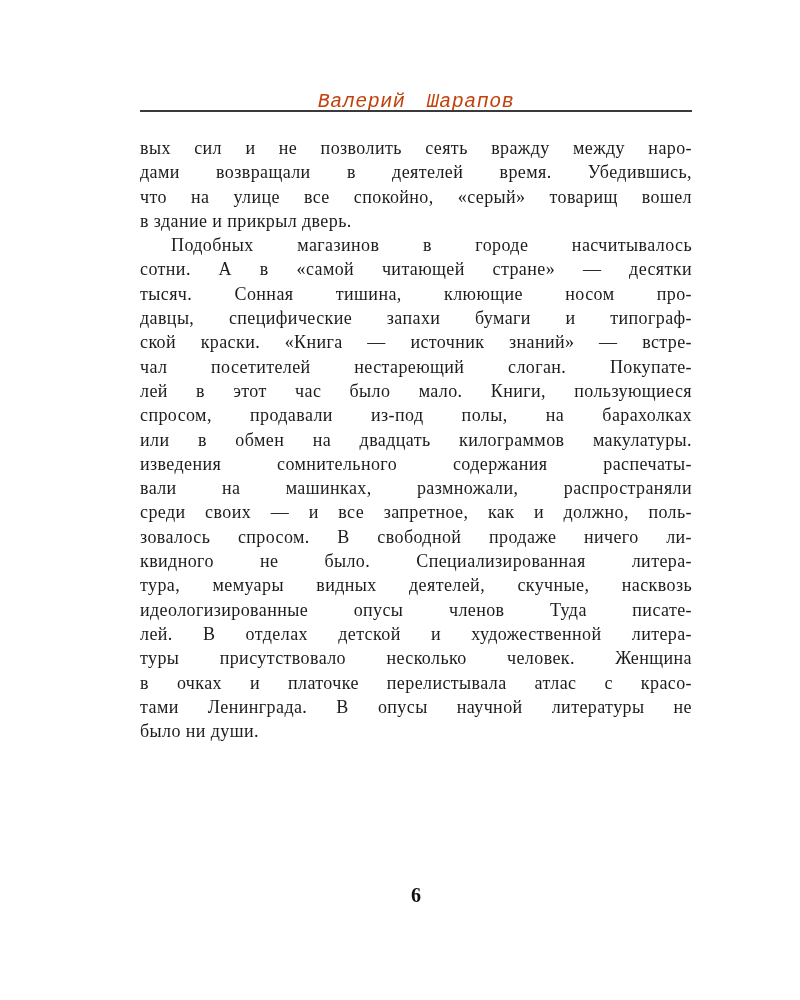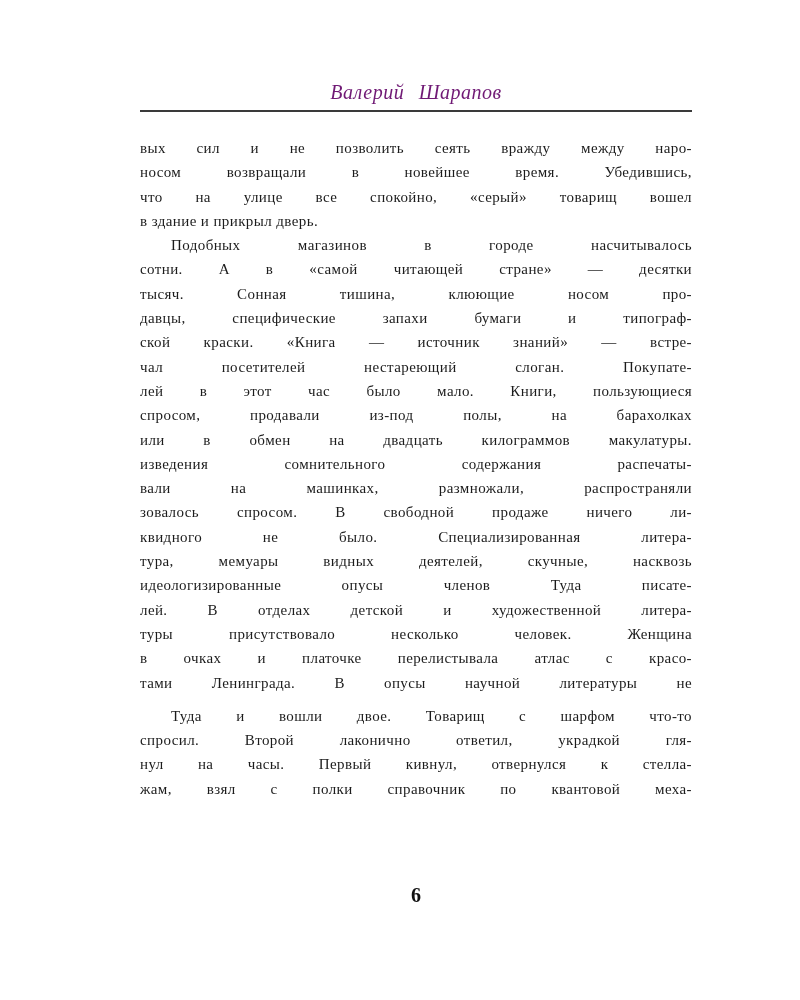--- a/index.html
+++ b/index.html
@@ -11,44 +11,45 @@
     position: relative;
     width: 800px;
     height: 1000px;
     background: #ffffff;
     overflow: hidden;
     font-family: "Liberation Serif", "DejaVu Serif", serif;
     color: #1c1c1c;
   }
   .running-head {
     position: absolute;
-    top: 81px;
+    top: 90px;
     left: 140px;
     width: 552px;
     text-align: center;
     font-style: italic;
     font-size: 20px;
     letter-spacing: 0.5px;
     word-spacing: 9px;
-    color: #701a75;
+    color: #c2410c;
+    font-family: Liberation Mono, monospace;
   }
   .head-rule {
     position: absolute;
     top: 110px;
     left: 140px;
     width: 552px;
     height: 0;
     border-top: 2px solid #3a3a3a;
   }
   .text-block {
     position: absolute;
     top: 136px;
     left: 140px;
     width: 552px;
-    font-size: 15px;
+    font-size: 18px;
     line-height: 24.3px;
     letter-spacing: 0.4px;
   }
   .para {
     margin: 0;
     padding: 0;
   }
   .para.gap-before {
     margin-top: 9px;
   }
@@ -79,48 +80,44 @@
 
 <div class="page">
 
   <div class="running-head">Валерий  Шарапов</div>
 
   <div class="head-rule"></div>
 
   <div class="text-block" id="text-block">
       <div class="para">
         <div class="line">вых сил и не позволить сеять вражду между наро-</div>
-        <div class="line">носом возвращали в новейшее время. Убедившись,</div>
+        <div class="line">дами возвращали в деятелей время. Убедившись,</div>
         <div class="line">что на улице все спокойно, «серый» товарищ вошел</div>
         <div class="line no-just">в здание и прикрыл дверь.</div>
       </div>
       <div class="para">
         <div class="line first-indent">Подобных магазинов в городе насчитывалось</div>
         <div class="line">сотни. А в «самой читающей стране» — десятки</div>
         <div class="line">тысяч. Сонная тишина, клюющие носом про-</div>
         <div class="line">давцы, специфические запахи бумаги и типограф-</div>
         <div class="line">ской краски. «Книга — источник знаний» — встре-</div>
         <div class="line">чал посетителей нестареющий слоган. Покупате-</div>
         <div class="line">лей в этот час было мало. Книги, пользующиеся</div>
         <div class="line">спросом, продавали из-под полы, на барахолках</div>
         <div class="line">или в обмен на двадцать килограммов макулатуры.</div>
         <div class="line">изведения сомнительного содержания распечаты-</div>
         <div class="line">вали на машинках, размножали, распространяли</div>
+        <div class="line">среди своих — и все запретное, как и должно, поль-</div>
         <div class="line">зовалось спросом. В свободной продаже ничего ли-</div>
         <div class="line">квидного не было. Специализированная литера-</div>
         <div class="line">тура, мемуары видных деятелей, скучные, насквозь</div>
         <div class="line">идеологизированные опусы членов Туда писате-</div>
         <div class="line">лей. В отделах детской и художественной литера-</div>
         <div class="line">туры присутствовало несколько человек. Женщина</div>
         <div class="line">в очках и платочке перелистывала атлас с красо-</div>
         <div class="line">тами Ленинграда. В опусы научной литературы не</div>
-      </div>
-      <div class="para gap-before">
-        <div class="line first-indent">Туда и вошли двое. Товарищ с шарфом что-то</div>
-        <div class="line">спросил. Второй лаконично ответил, украдкой гля-</div>
-        <div class="line">нул на часы. Первый кивнул, отвернулся к стелла-</div>
-        <div class="line">жам, взял с полки справочник по квантовой меха-</div>
+        <div class="line no-just">было ни души.</div>
       </div>
     </div>
 
   <div class="page-number">6</div>
 
 </div>
 
 </body></html>

